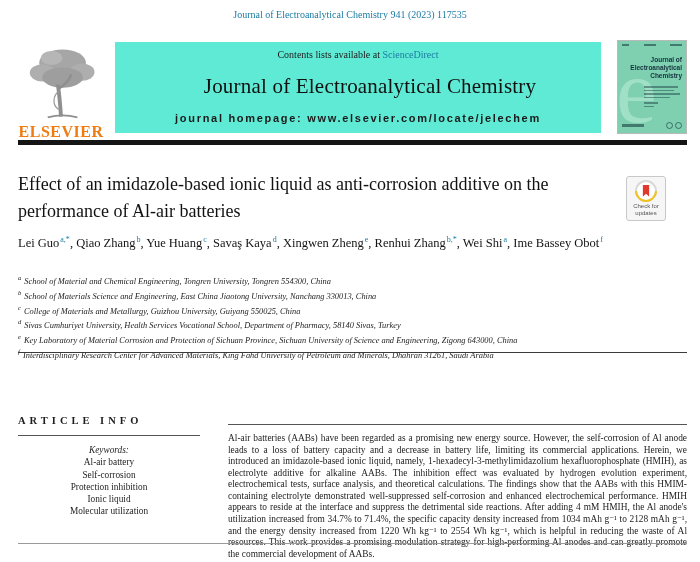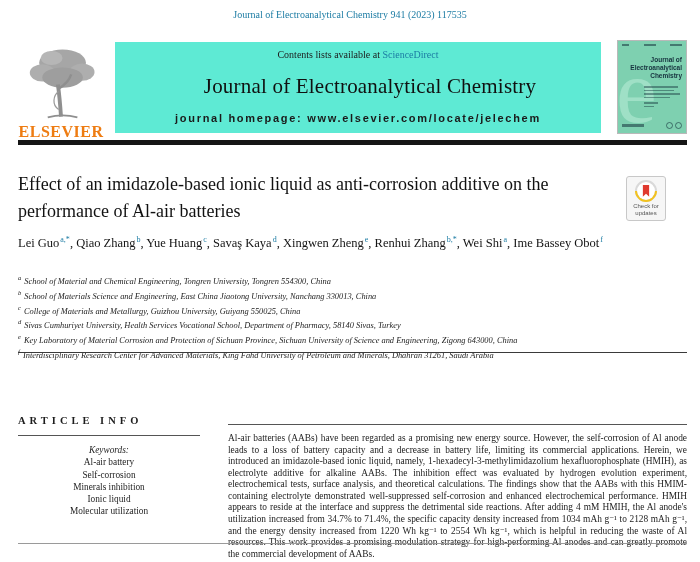--- a/index.html
+++ b/index.html
@@ -176,21 +176,21 @@
   <div class="rule-full rule-affil"></div>
 
   <div class="col col-info">
     <h2>ARTICLE INFO</h2>
     <div class="head-rule"></div>
     <div class="keywords">
       <div class="kw-label">Keywords:</div>
       <div>
           <div>Al-air battery</div>
           <div>Self-corrosion</div>
-          <div>Minerals inhibition</div>
+          <div>Protection inhibition</div>
           <div>Ionic liquid</div>
           <div>Molecular utilization</div>
         </div>
     </div>
   </div>
 
   <div class="col col-abs">
     <div class="head-rule"></div>
     <div class="abstract-text">Al-air batteries (AABs) have been regarded as a promising new energy source. However, the self-corrosion of Al anode leads to a loss of battery capacity and a decrease in battery life, limiting its commercial applications. Herein, we introduced an imidazole-based ionic liquid, namely, 1-hexadecyl-3-methylimidazolium hexafluorophosphate (HMIH), as electrolyte additive for alkaline AABs. The inhibition effect was evaluated by hydrogen evolution experiment, electrochemical tests, surface analysis, and theoretical calculations. The findings show that the AABs with this HMIM-containing electrolyte demonstrated well-suppressed self-corrosion and enhanced electrochemical performance. HMIH appears to reside at the interface and suppress the detrimental side reactions. After adding 4 mM HMIH, the Al anode's utilization increased from 34.7% to 71.4%, the specific capacity density increased from 1034 mAh g⁻¹ to 2128 mAh g⁻¹, and the energy density increased from 1220 Wh kg⁻¹ to 2554 Wh kg⁻¹, which is helpful in reducing the waste of Al resources. This work provides a promising modulation strategy for high-performing Al anodes and can greatly promote the commercial development of AABs.</div>
   </div>

